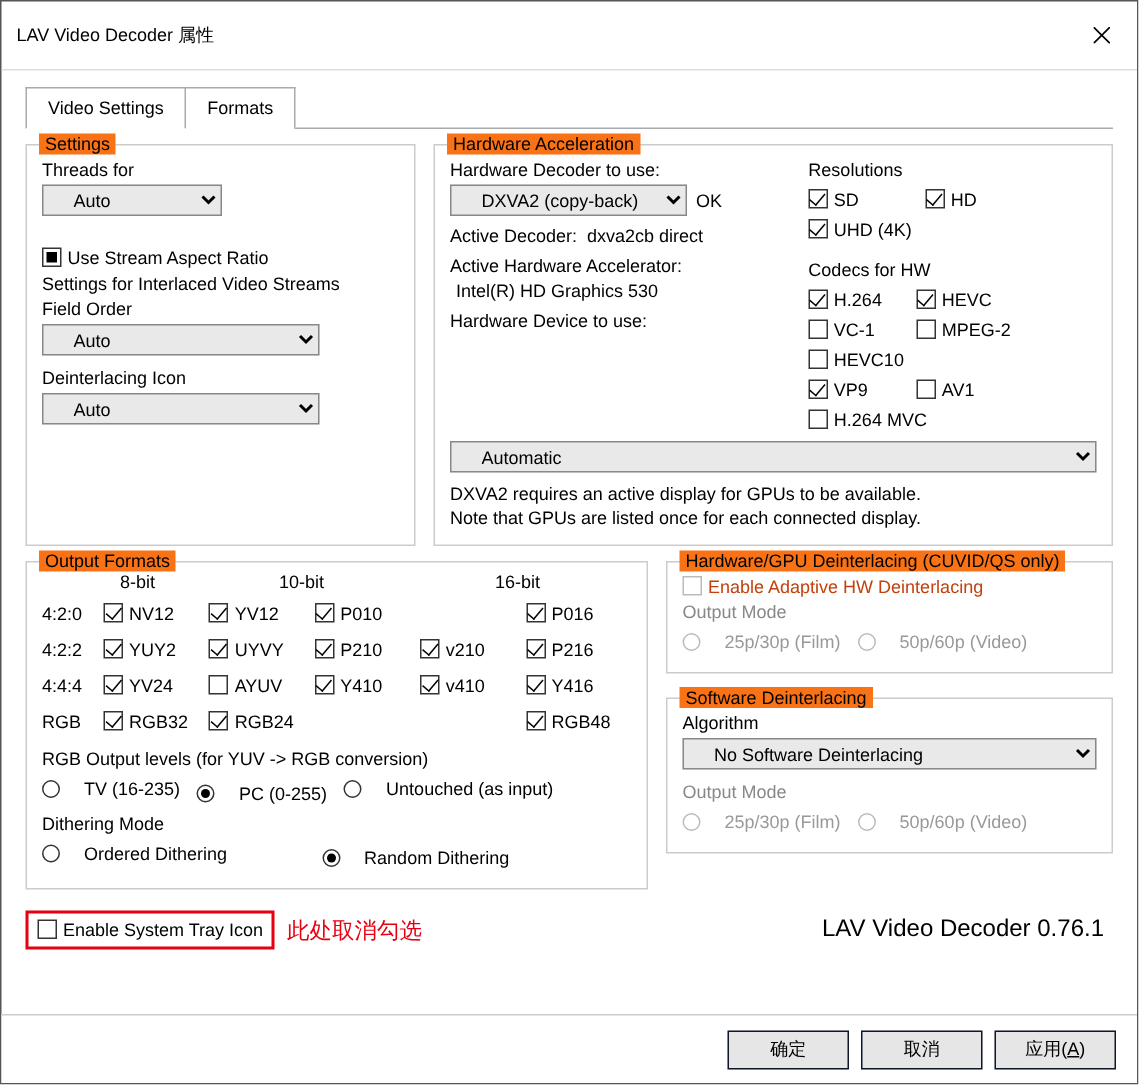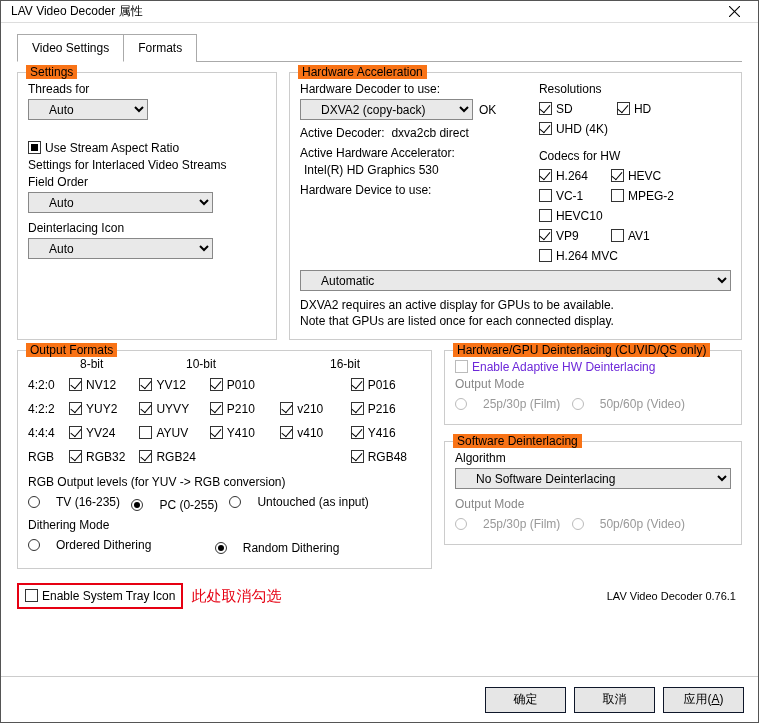--- a/index.html
+++ b/index.html
@@ -1,35 +1,35 @@
 <!DOCTYPE html>
 <html><head>
 <meta charset="utf-8">
 <style>
   * { box-sizing: border-box; font-family: "Segoe UI", Tahoma, sans-serif; font-size: 12px; }
   body { margin: 0; background: #fff; }
   .window { width: 759px; height: 723px; border: 1px solid #555; background: #fff; position: relative; }
-  .titlebar { height: 22px; display: flex; align-items: center; justify-content: space-between; padding: 0 4px 0 10px; border-bottom: 1px solid #ddd; }
+  .titlebar { height: 46px; display: flex; align-items: center; justify-content: space-between; padding: 0 4px 0 10px; border-bottom: 1px solid #ddd; }
   .title { font-size: 12px; }
   .close { width: 40px; height: 28px; display: flex; align-items: center; justify-content: center; cursor: pointer; }
   .close svg { width: 11px; height: 11px; }
   .content { padding: 10px 16px 0 16px; }
   .tabs { display: flex; border-bottom: 1px solid #aaa; margin-bottom: 10px; }
   .tab { padding: 6px 14px 6px 14px; border: 1px solid #aaa; border-bottom: none; background: #fff; margin-right: -1px; cursor: pointer; position: relative; top: 1px; }
   .tab.active { border-bottom: 1px solid #fff; z-index: 2; }
   .row-top { display: flex; gap: 12px; }
   .fieldset { border: 1px solid #ccc; padding: 6px 10px 10px 10px; position: relative; margin-bottom: 10px; }
   .fieldset > .legend { position: absolute; top: -8px; left: 8px; background: #f97316; padding: 0 4px; }
   .settings-box { width: 260px; }
   .hw-box { flex: 1; }
   .lbl { display: block; margin: 3px 0 3px 0; }
   select { height: 21px; border: 1px solid #888; background: #e9e9e9; padding-left: 16px; }
   select.w120 { width: 120px; }
   select.w180 { width: 185px; }
-  select.w140 { width: 173px; }
+  select.w140 { width: 158px; }
   select.wfull { width: 100%; }
   .check { display: flex; align-items: flex-start; gap: 4px; margin: 3px 0; cursor: pointer; }
   .box { width: 13px; height: 13px; border: 1px solid #333; display: inline-flex; align-items: center; justify-content: center; background: #fff; flex-shrink: 0; }
   .box.checked::after { content: ""; display: block; width: 9px; height: 5px; border-left: 1.5px solid #000; border-bottom: 1.5px solid #000; transform: rotate(-50deg) translate(1px,-1px); }
   .box.filled { background: #fff; }
   .box.filled::after { content: ""; display: block; width: 7px; height: 7px; background: #000; border: none; transform: none; }
   .radio { display: inline-flex; align-items: center; gap: 16px; margin: 3px 8px 3px 0; cursor: pointer; }
   .rcircle { width: 12px; height: 12px; border: 1px solid #333; border-radius: 50%; display: inline-flex; align-items: center; justify-content: center; flex-shrink: 0; }
   .rcircle.sel::after { content: ""; width: 6px; height: 6px; background: #000; border-radius: 50%; }
   .radio.disabled { color: #999; cursor: default; }
@@ -45,27 +45,27 @@
   .note { margin-top: 6px; line-height: 1.35; }
   .row-mid { display: flex; gap: 12px; }
   .out-box { width: 415px; }
   .deint-col { flex: 1; display: flex; flex-direction: column; gap: 6px; }
   .fmt-head { display: flex; padding-left: 52px; }
   .fmt-head span { display: inline-block; text-align: left; }
   .fmt-row { display: flex; align-items: center; margin: 4px 0; }
   .fmt-row .rowlbl { width: 42px; }
   .fmt-row .check { width: 72px; }
   .fmt-row .spacer72 { width: 72px; }
-  .disabled-check { color: #6d28d9; }
+  .disabled-check { color: #c2410c; }
   .disabled-check .box { border-color: #bbb; }
   .disabled-lbl { color: #888; }
   .bottom-row { display: flex; align-items: center; justify-content: space-between; margin-top: 4px; padding-right: 6px; }
   .red-box { border: 2px solid #e60012; padding: 4px 6px; display: inline-flex; align-items: center; }
   .red-note { color: #e60012; font-size: 15px; margin-left: 8px; font-weight: 500; }
-  .version { font-size: 11px; }
+  .version { font-size: 16px; }
   .btnbar { position: absolute; bottom: 0; left: 0; right: 0; height: 46px; border-top: 1px solid #ccc; display: flex; justify-content: flex-end; align-items: center; gap: 8px; padding-right: 14px; background: #fff; }
   button.dlg { width: 81px; height: 26px; border: 1px solid #0f172a; background: #e6e6e6; cursor: pointer; }
   button.dlg u { text-decoration: underline; }
   .inline-sel { display: flex; align-items: center; gap: 6px; margin: 3px 0; }
 </style>
 </head>
 <body>
 
 <div class="window">
   <div class="titlebar">

